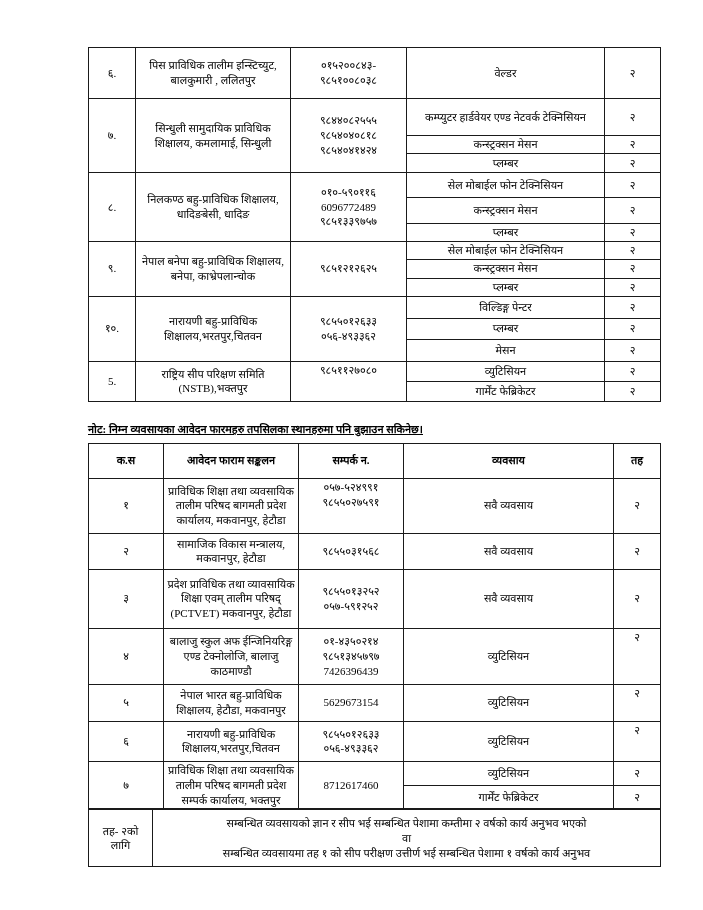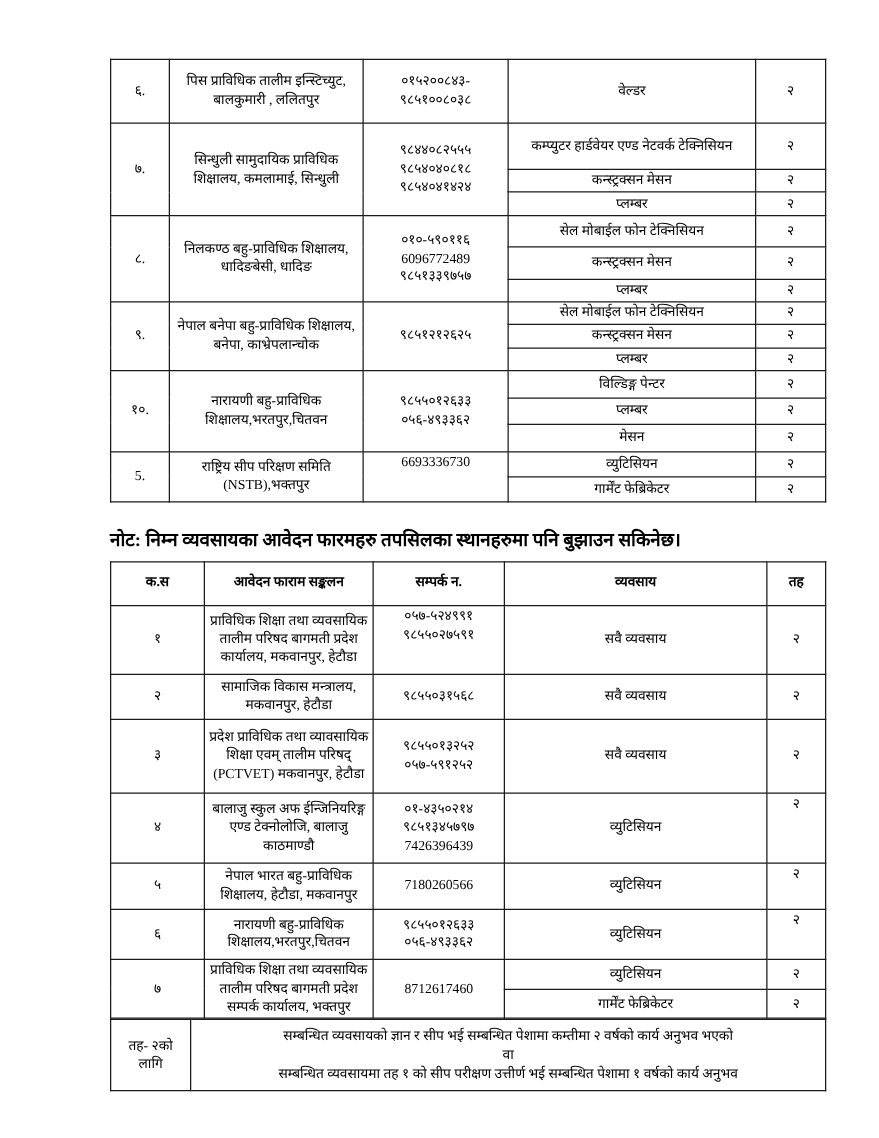--- a/index.html
+++ b/index.html
@@ -17,22 +17,23 @@
     text-align:center;
     vertical-align:middle;
     padding:1px 3px;
     line-height:1.35;
     overflow:hidden;
     word-wrap:break-word;
   }
   th { font-weight:bold; }
   .ln { display:block; }
   .note {
-    font-size:15px; font-weight:bold;
+    font-size:11px; font-weight:bold;
     margin:19px 0 7px 0;
+    text-decoration:underline;
   }
   .qhead {
     font-size:11.5px; font-weight:bold; text-decoration:underline;
     margin:13px 0 11px -9px;
   }
   .qual-table td { padding:2px 6px; }
 </style>
 </head>
 <body>
 
@@ -133,21 +134,21 @@
       </tr>
       <tr style="height:22px">
         <td>मेसन</td>
         <td>२</td>
       </tr>
 
       <tr style="height:20px">
         <td rowspan="2">5.</td>
         <td rowspan="2">राष्ट्रिय सीप परिक्षण समिति (NSTB),भक्तपुर</td>
         <td rowspan="2" style="vertical-align:top">
-          <span class="ln">6693336730</span>
+          <span class="ln">९८५११२७०८०</span>
         </td>
         <td>व्युटिसियन</td>
         <td>२</td>
       </tr>
       <tr style="height:20px">
         <td>गार्मेंट फेब्रिकेटर</td>
         <td>२</td>
       </tr>
     </tbody>
   </table>
@@ -212,21 +213,21 @@
           <span class="ln">7426396439</span>
         </td>
         <td>व्युटिसियन</td>
         <td style="vertical-align:top">२</td>
       </tr>
 
       <tr style="height:37px">
         <td>५</td>
         <td>नेपाल भारत बहु-प्राविधिक शिक्षालय, हेटौडा, मकवानपुर</td>
         <td>
-          <span class="ln">7180260566</span>
+          <span class="ln">5629673154</span>
         </td>
         <td>व्युटिसियन</td>
         <td style="vertical-align:top">२</td>
       </tr>
 
       <tr style="height:40px">
         <td>६</td>
         <td>नारायणी बहु-प्राविधिक शिक्षालय,भरतपुर,चितवन</td>
         <td>
           <span class="ln">९८५५०१२६३३</span>

